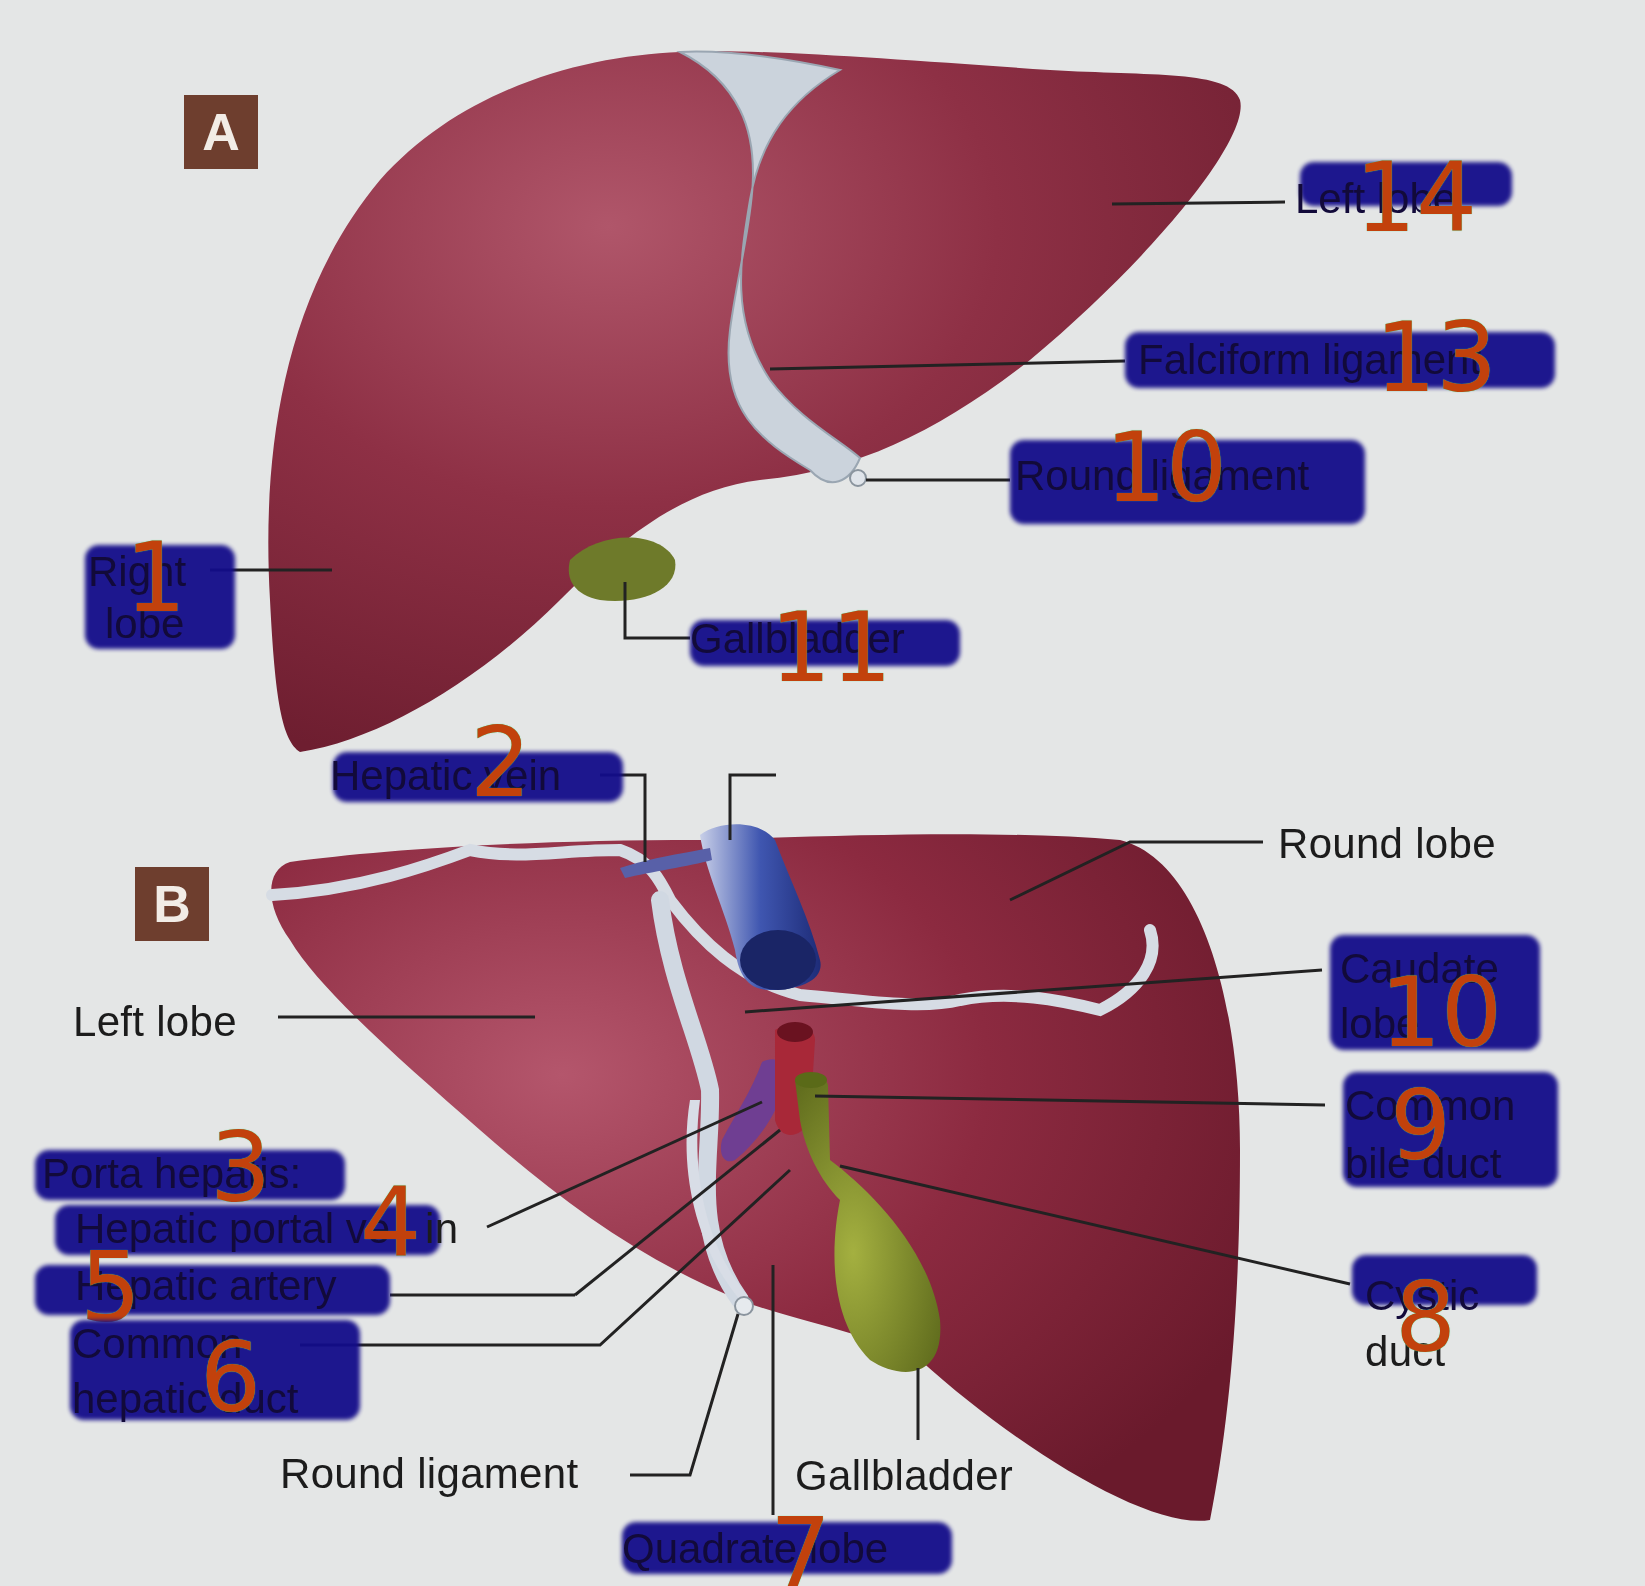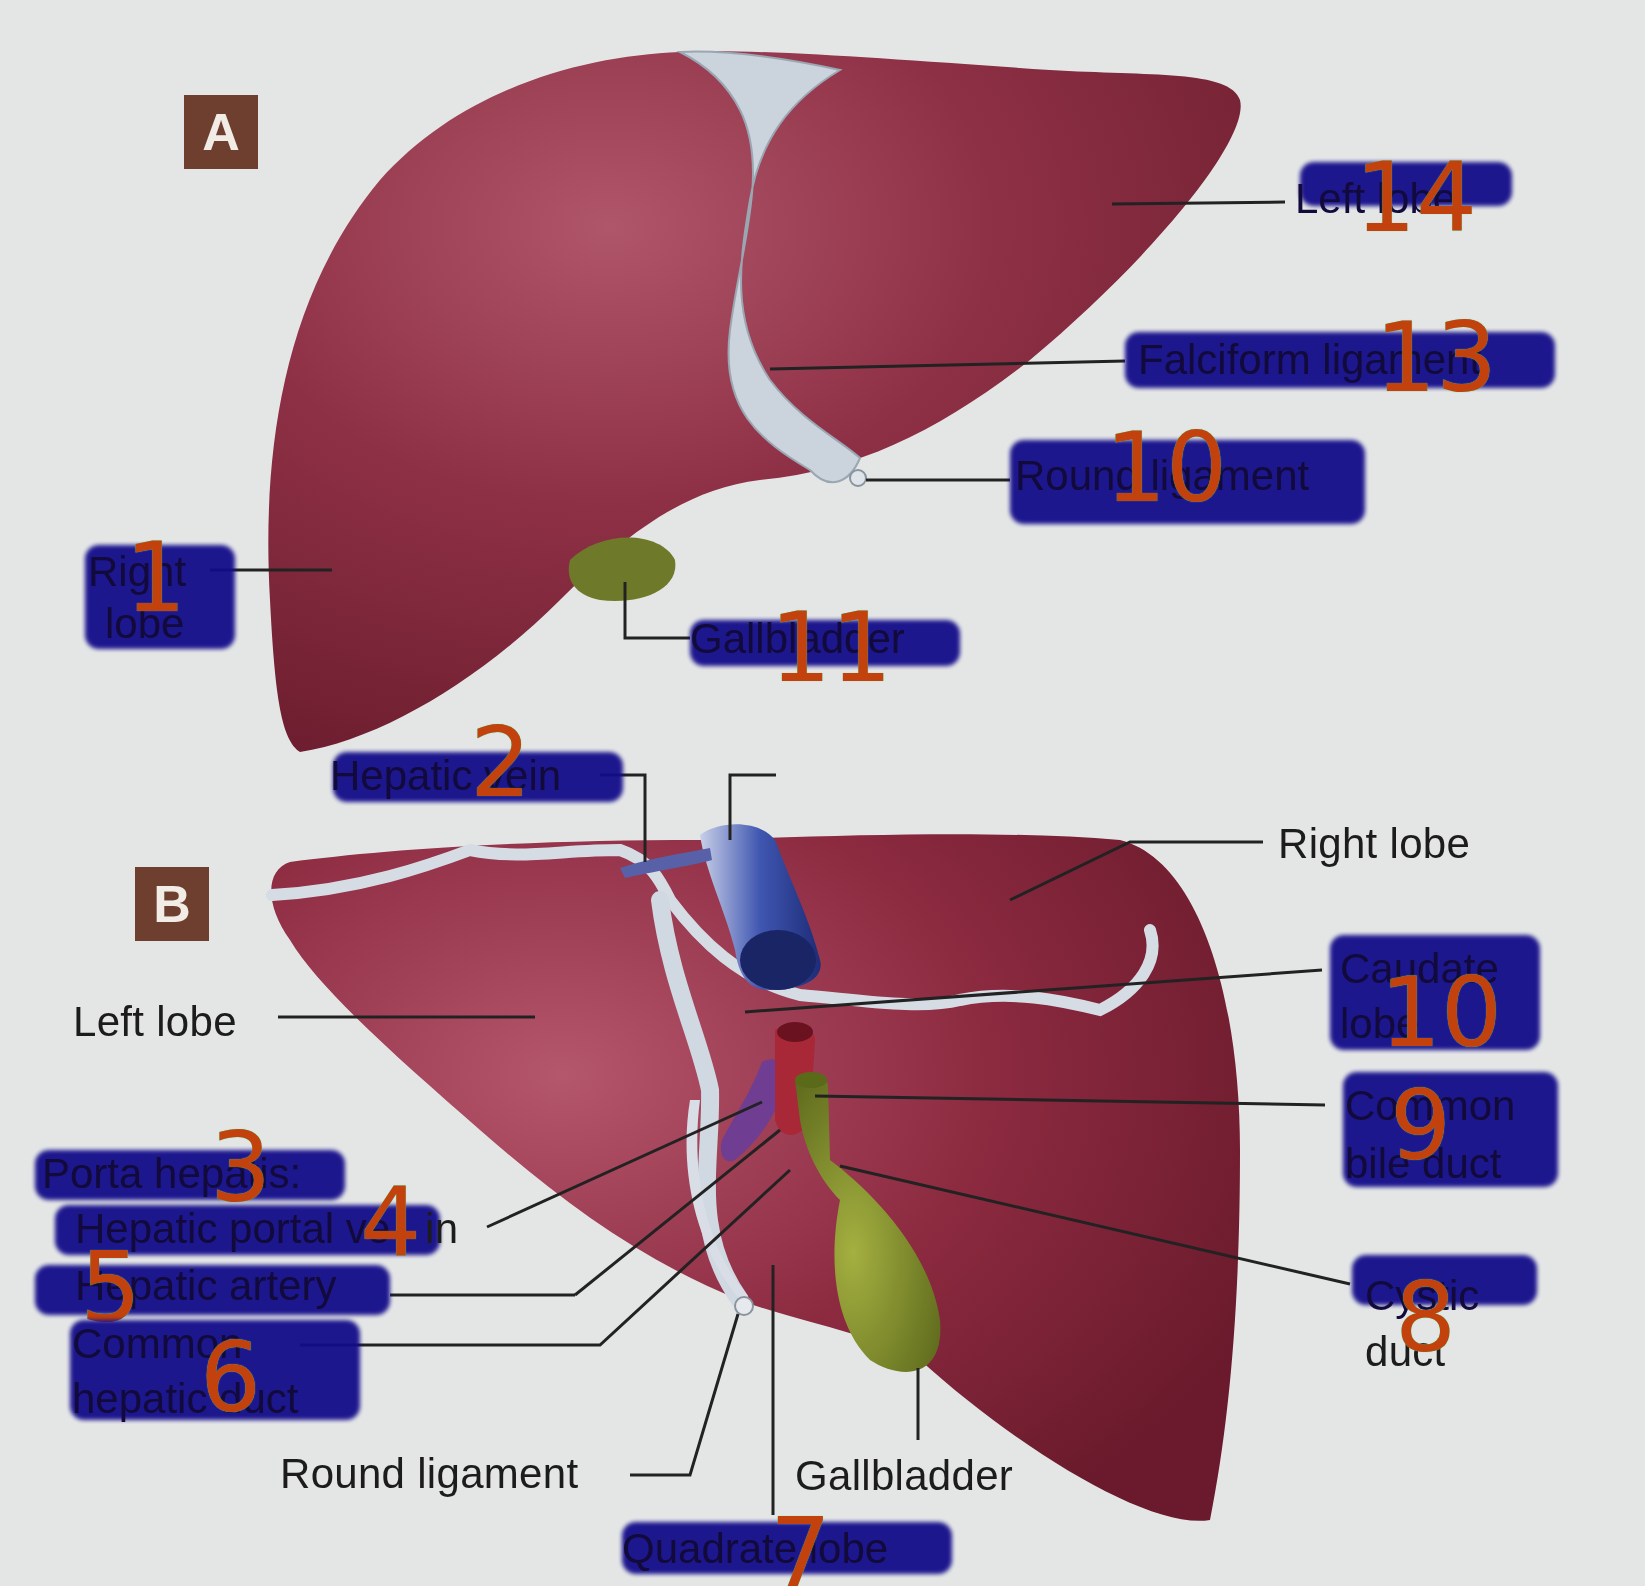--- a/index.html
+++ b/index.html
@@ -157,21 +157,21 @@
   <div class="num" style="left:125px; top:530px;">1</div>
 
   <div class="redact" style="left:690px; top:620px; width:270px; height:46px;"></div>
   <div class="redact-text" style="left:690px; top:615px;">Gallbladder</div>
   <div class="num" style="left:770px; top:600px;">11</div>
 
   <div class="redact" style="left:333px; top:752px; width:290px; height:50px;"></div>
   <div class="redact-text" style="left:330px; top:752px;">Hepatic vein</div>
   <div class="num" style="left:470px; top:715px;">2</div>
 
-  <div class="label" style="left:1278px; top:820px;">Right lobe</div>
+  <div class="label" style="left:1278px; top:820px;">Round lobe</div>
   <div class="label" style="left:73px; top:998px;">Left lobe</div>
 
   <div class="redact" style="left:1330px; top:935px; width:210px; height:115px;"></div>
   <div class="redact-text" style="left:1340px; top:945px;">Caudate</div>
   <div class="redact-text" style="left:1340px; top:1000px;">lobe</div>
   <div class="num" style="left:1380px; top:945px;margin-top:20px;">10</div>
 
   <div class="redact" style="left:1343px; top:1072px; width:215px; height:115px;"></div>
   <div class="redact-text" style="left:1345px; top:1082px;">Common</div>
   <div class="redact-text" style="left:1345px; top:1140px;">bile duct</div>

